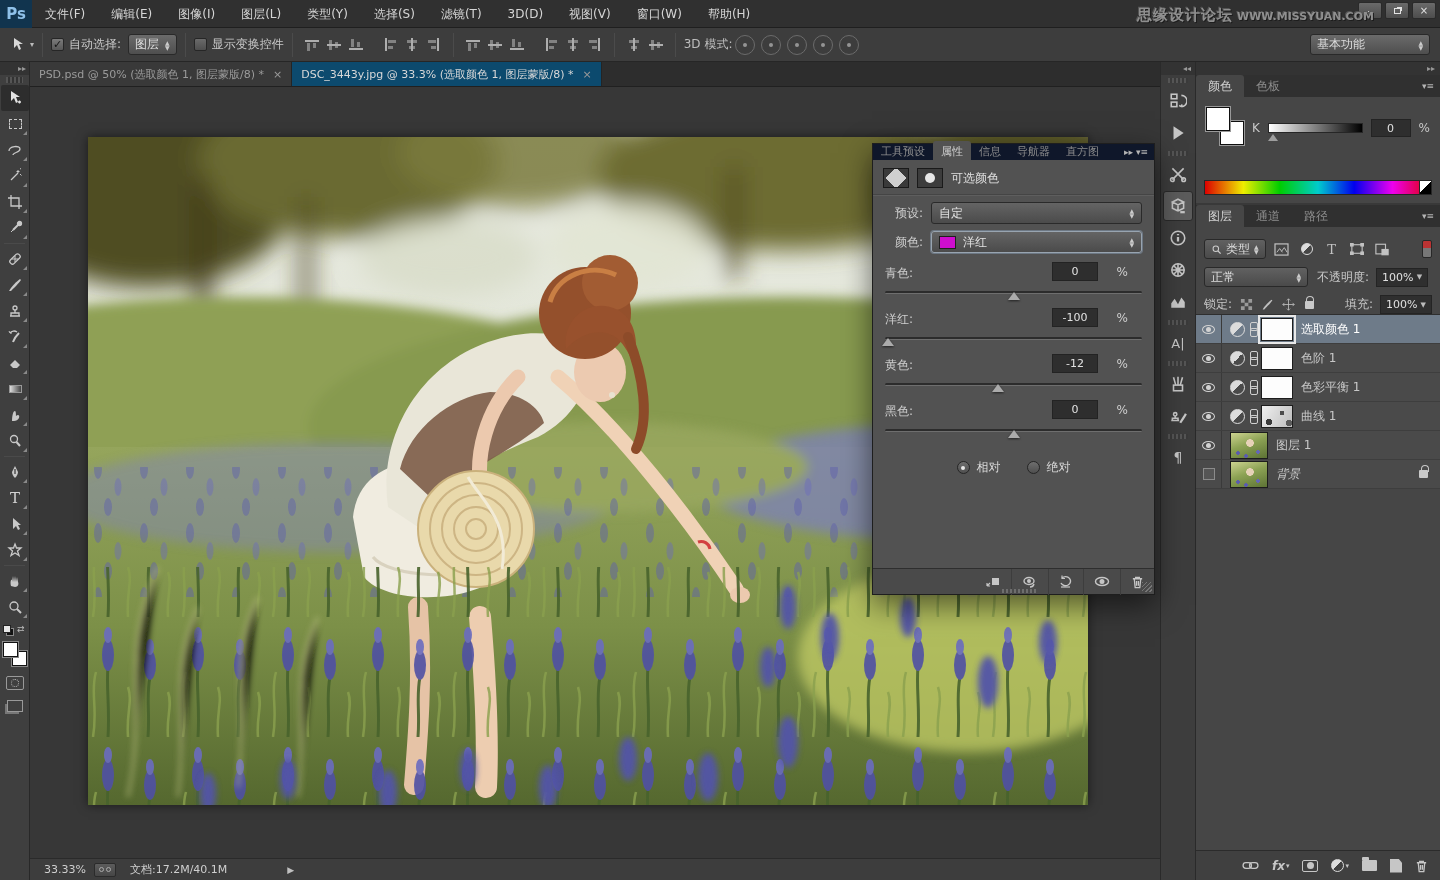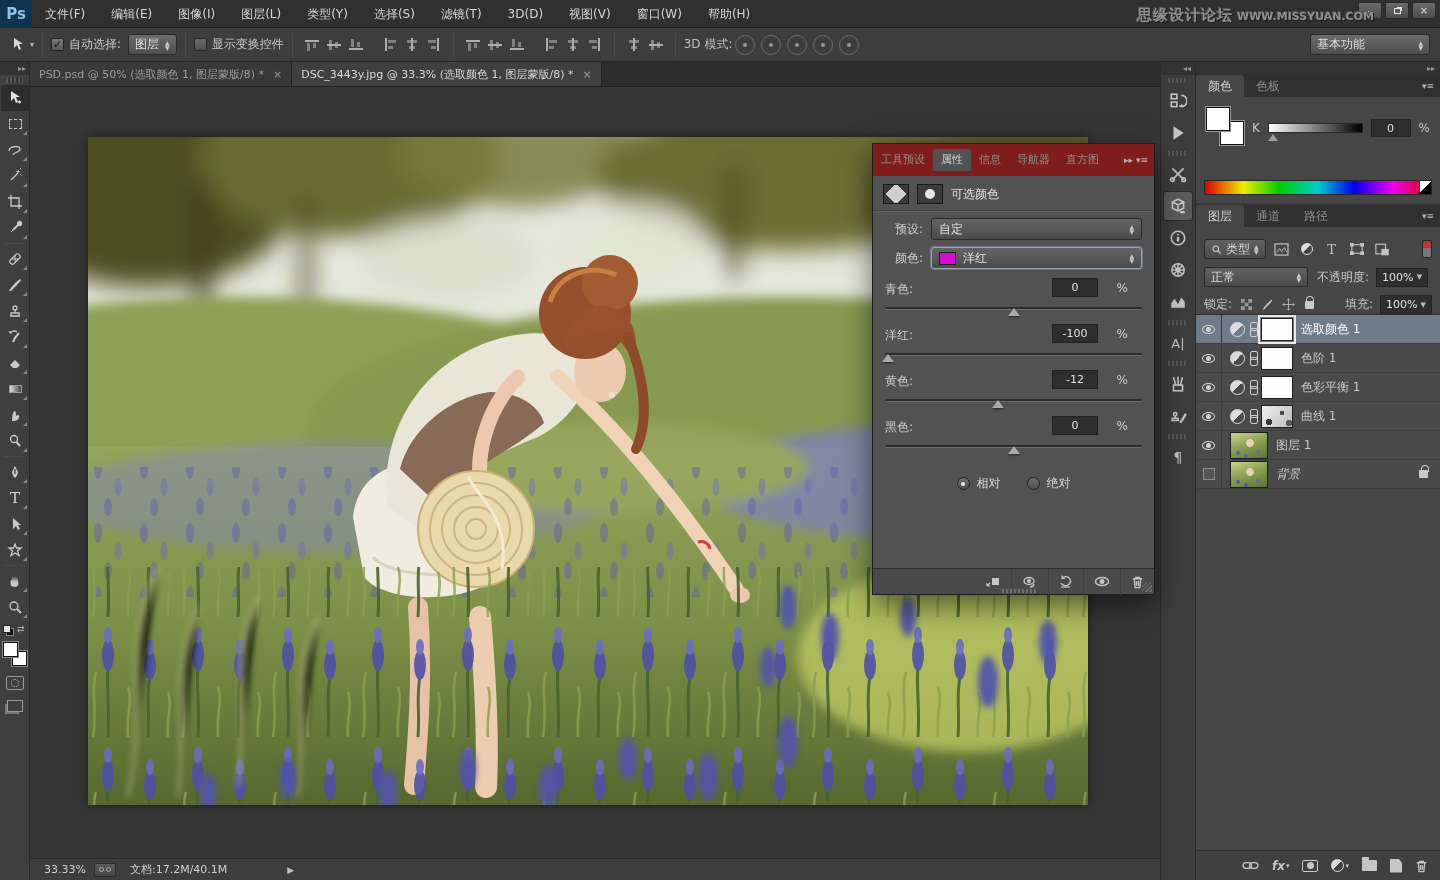--- a/index.html
+++ b/index.html
@@ -49,21 +49,21 @@
   .mini-fg{width:8px;height:8px;background:#e8e8e8;border:1px solid #222;box-shadow:3px 3px 0 -1px #111,3px 3px 0 0 #888}
   .swatch-fg{width:15px;height:15px;background:#fff;border:1px solid #111;outline:1px solid #888;position:relative;z-index:2}
   .swatch-bg{width:15px;height:15px;background:#fff;border:1px solid #111;outline:1px solid #888;margin:-6px 0 0 9px}
   .qmask{width:18px;height:14px;border:1px solid #999;border-radius:2px;margin:10px auto 0;display:flex;align-items:center;justify-content:center}
   .qmask i{width:8px;height:8px;border:1px dotted #bbb;border-radius:50%}
   .scrmode{width:16px;height:12px;border:1px solid #999;margin:10px auto 0;box-shadow:-3px 3px 0 -1px #777}
 
   
   #tabbar{left:30px;top:62px;width:1130px;height:25px;background:#2d2d2d;display:flex;border-bottom:1px solid #202020;z-index:9}
   .doctab{display:flex;align-items:center;padding:0 9px;background:#393939;color:#9b9b9b;border-right:1px solid #242424;font-size:11px;white-space:nowrap}
-  .doctab.active{background:#404040;color:#d8d8d8}
+  .doctab.active{background:#0c4a6e;color:#d8d8d8}
   .doctab .x{margin-left:9px;font-size:11px;color:#9a9a9a}
 
   
   #canvas{left:30px;top:85px;width:1130px;height:773px;background:#373737;overflow:hidden}
   #photo{position:absolute;left:58px;top:52px;width:1000px;height:668px;box-shadow:0 0 10px rgba(0,0,0,.55);background:#9aa75c}
 
   
   #statusbar{left:30px;top:858px;width:1130px;height:22px;background:#3d3d3d;border-top:1px solid #2a2a2a;display:flex;align-items:center;font-size:11px;color:#cfcfcf;z-index:8}
   .st-gear{width:22px;height:14px;background:linear-gradient(#5c5c5c,#464646);border:1px solid #2b2b2b;border-radius:2px;margin:0 14px 0 8px;display:flex;align-items:center;justify-content:center;gap:2px}
   .st-gear i{width:5px;height:5px;border:1px solid #aaa;border-radius:50%}
@@ -136,21 +136,21 @@
   .lbb .ic{color:#c6c6c6;display:flex;align-items:center}
   .lbb svg{stroke:#c6c6c6;fill:none;stroke-width:1.4}
   .foldr{width:15px;height:11px;background:#c6c6c6;border-radius:1px;position:relative}
   .foldr::before{content:"";position:absolute;left:0;top:-3px;width:7px;height:3px;background:#c6c6c6;border-radius:1px 1px 0 0}
   .newpage{width:12px;height:14px;background:#c6c6c6;clip-path:polygon(0 0,70% 0,100% 30%,100% 100%,0 100%)}
   .maskic{width:16px;height:12px;border:1px solid #c6c6c6;border-radius:2px;display:flex;align-items:center;justify-content:center}
   .maskic i{width:7px;height:7px;background:#c6c6c6;border-radius:50%}
 
   
   #props{left:872px;top:143px;width:283px;height:452px;z-index:20;border:1px solid #1e1e1e;box-shadow:0 10px 28px rgba(0,0,0,.55);background:#525252}
-  #props .ptabs{background:#7f1d1d;height:32px}
+  #props .ptabs{background:#0f172a;height:16px}
   #props .ptab{font-size:11px;padding:0 8px}
   #props .ptab.active{background:#525252}
   .prop-title{display:flex;align-items:center;gap:8px;padding:8px 10px 6px;border-bottom:1px solid #454545;box-shadow:0 1px 0 #5e5e5e}
   .mbadge1{width:26px;height:20px;background:#cfcfcf;border:1px solid #1a1a1a;position:relative;overflow:hidden}
   .mbadge1::before{content:"";position:absolute;inset:0;background:linear-gradient(45deg,#3a3a3a 0 25%,transparent 25% 75%,#3a3a3a 75%),linear-gradient(-45deg,#3a3a3a 0 25%,transparent 25% 75%,#3a3a3a 75%)}
   .mbadge2{width:26px;height:20px;background:#3c3c3c;border:1px solid #1a1a1a;display:flex;align-items:center;justify-content:center}
   .mbadge2 i{width:10px;height:10px;background:#e6e6e6;border-radius:50%}
   .prow{display:flex;align-items:center;padding:7px 12px 0;gap:8px}
   .plabel{width:38px;color:#cfcfcf;text-align:right;flex:none}
   .pdd{flex:1;display:inline-flex;align-items:center;height:22px;padding:0 7px;background:linear-gradient(#646464,#4b4b4b);border:1px solid #2a2a2a;border-radius:3px;color:#e2e2e2;gap:7px}

